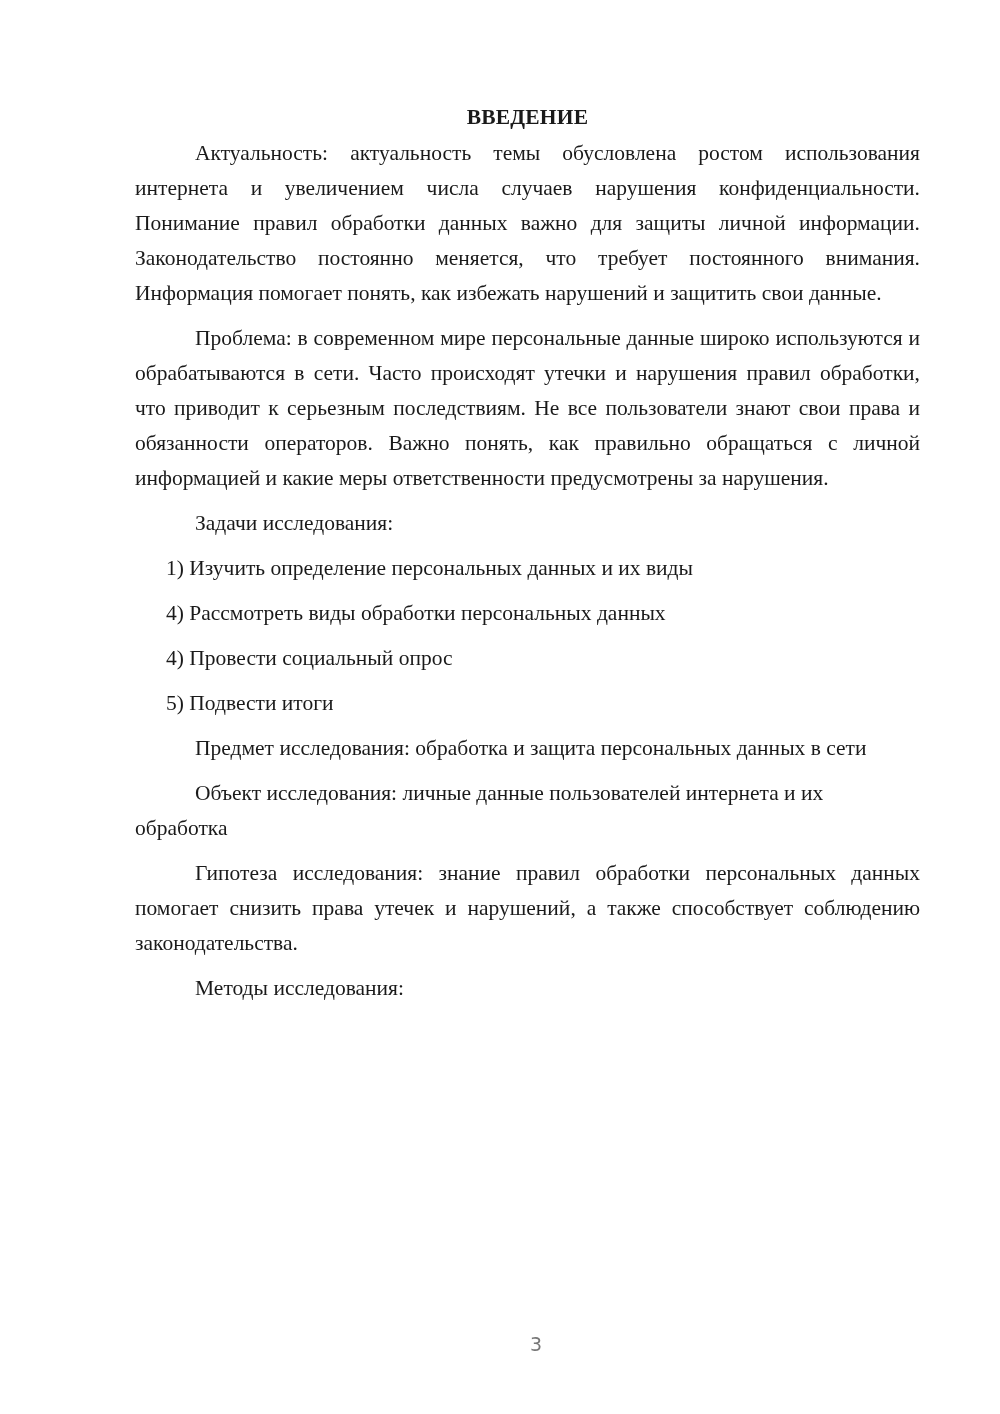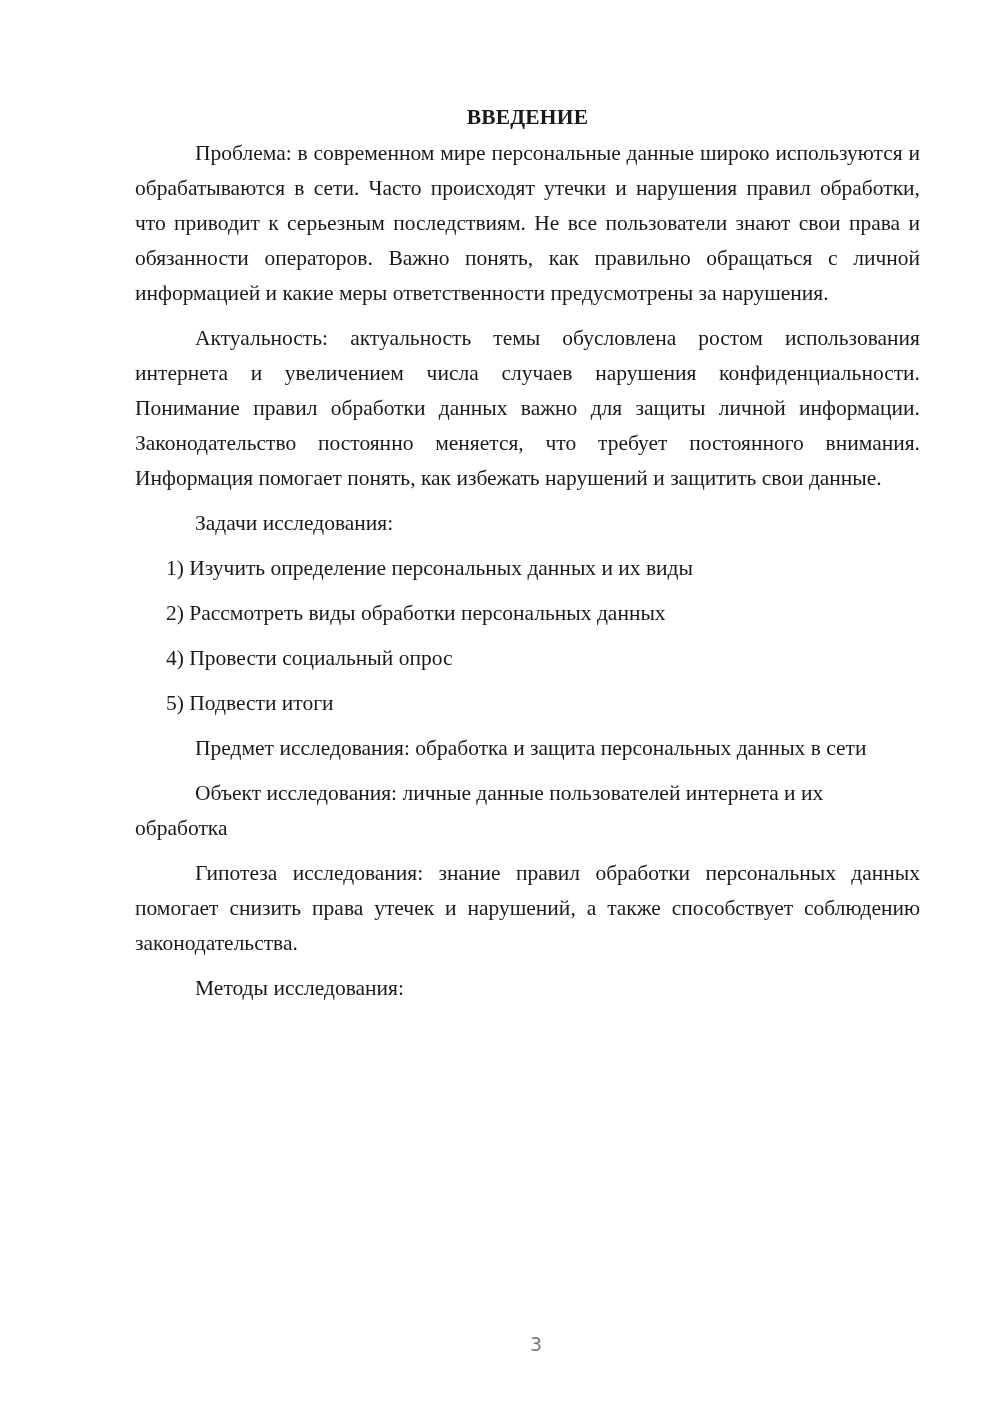--- a/index.html
+++ b/index.html
@@ -71,30 +71,30 @@
       color: #777777;
     }
   </style>
 </head>
 <body>
 
 <div class="page">
   <div class="content">
     <div class="heading">ВВЕДЕНИЕ</div>
 
+    <p class="para">Актуальность: актуальность темы обусловлена ростом использования интернета и увеличением числа случаев нарушения конфиденциальности. Понимание правил обработки данных важно для защиты личной информации. Законодательство постоянно меняется, что требует постоянного внимания. Информация помогает понять, как избежать нарушений и защитить свои данные.</p>
+
     <p class="para">Проблема: в современном мире персональные данные широко используются и обрабатываются в сети. Часто происходят утечки и нарушения правил обработки, что приводит к серьезным последствиям. Не все пользователи знают свои права и обязанности операторов. Важно понять, как правильно обращаться с личной информацией и какие меры ответственности предусмотрены за нарушения.</p>
-
-    <p class="para">Актуальность: актуальность темы обусловлена ростом использования интернета и увеличением числа случаев нарушения конфиденциальности. Понимание правил обработки данных важно для защиты личной информации. Законодательство постоянно меняется, что требует постоянного внимания. Информация помогает понять, как избежать нарушений и защитить свои данные.</p>
 
 
     <p class="task-label">Задачи исследования:</p>
 
     <ul class="task-list">
       <li>1) Изучить определение персональных данных и их виды</li>
-      <li>2) Рассмотреть виды обработки персональных данных</li>
+      <li>4) Рассмотреть виды обработки персональных данных</li>
       <li>4) Провести социальный опрос</li>
       <li>5) Подвести итоги</li>
     </ul>
 
     <p class="para single">Предмет исследования: обработка и защита персональных данных в сети</p>
 
     <p class="para single">Объект исследования: личные данные пользователей интернета и их обработка</p>
 
     <p class="para">Гипотеза исследования: знание правил обработки персональных данных помогает снизить права утечек и нарушений, а также способствует соблюдению законодательства.</p>
 

